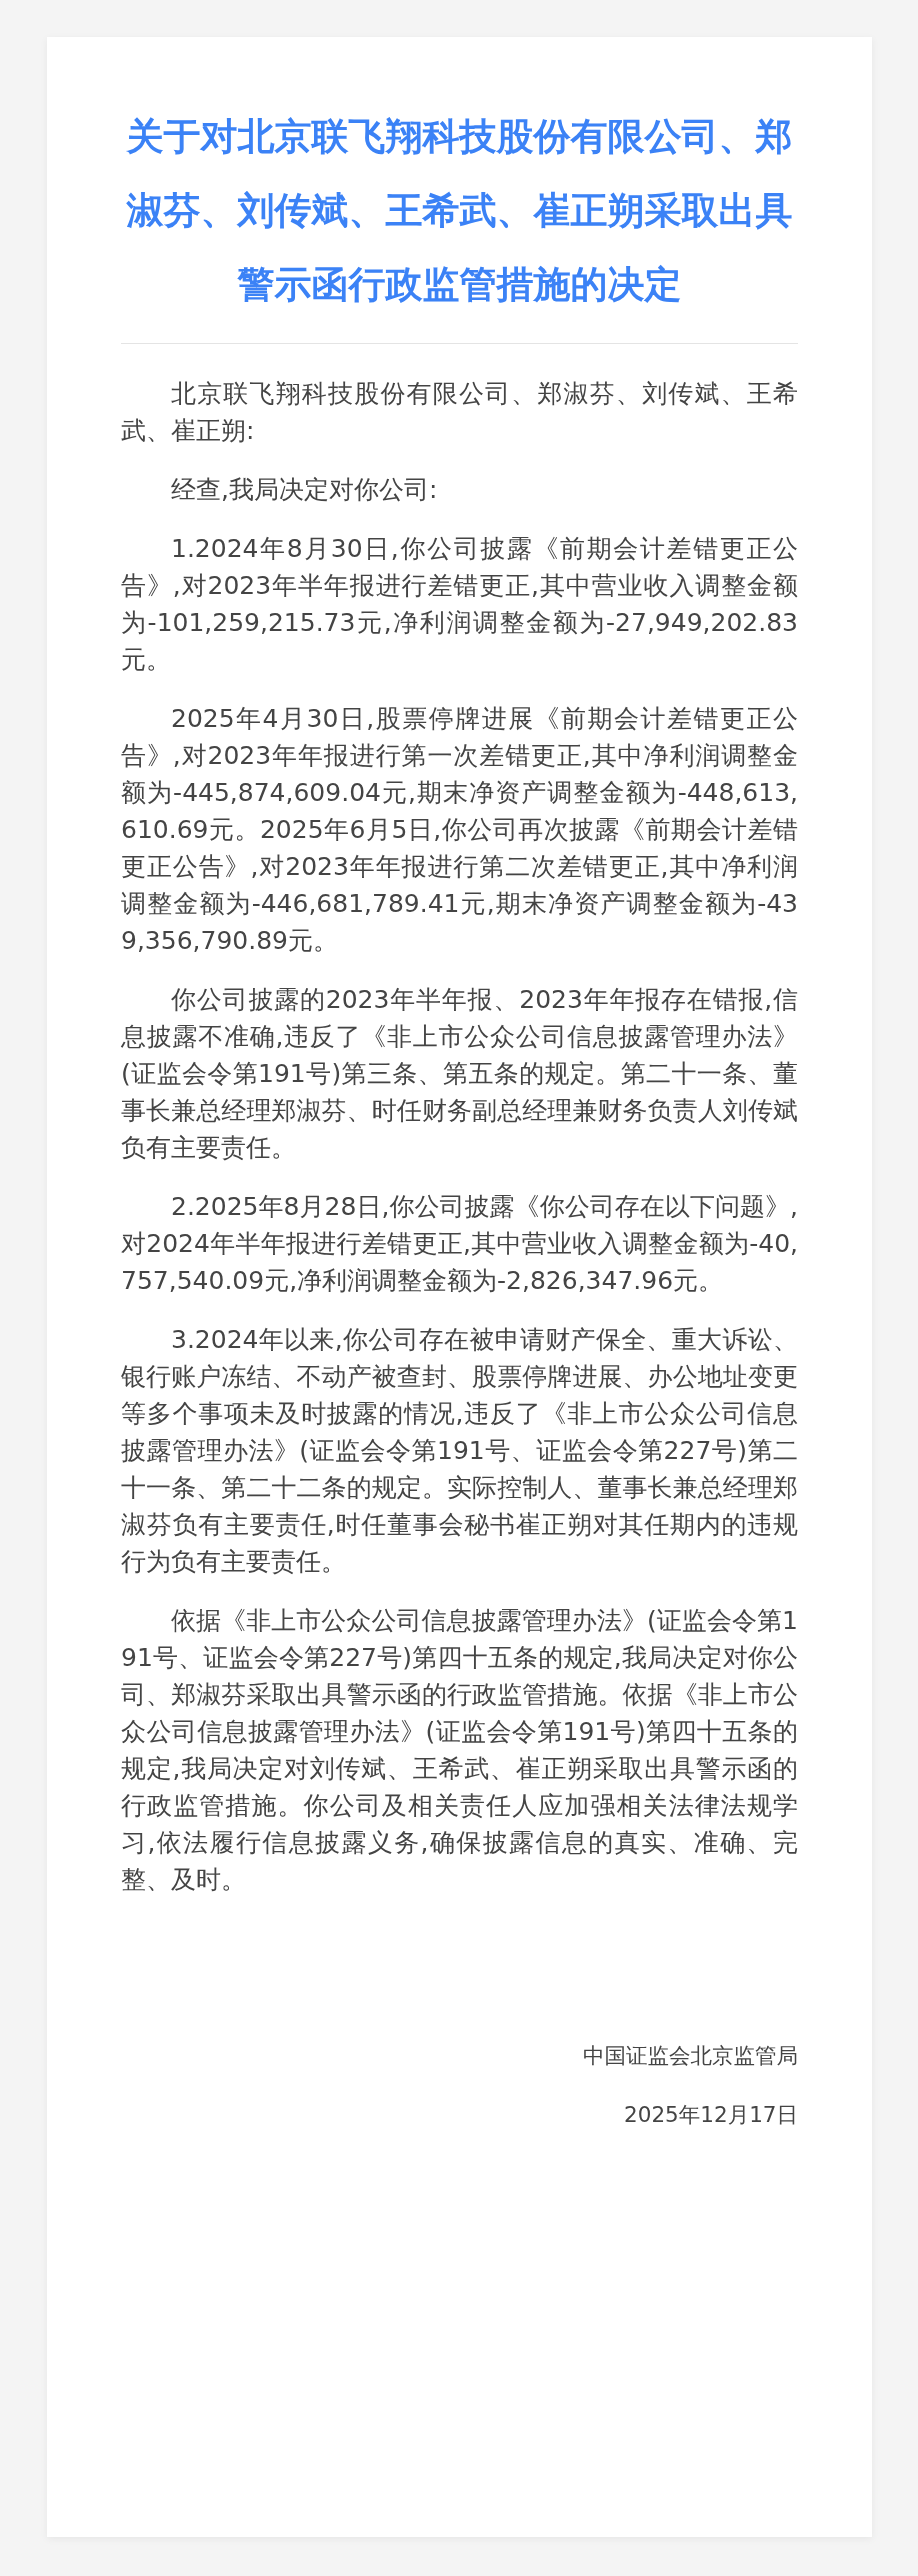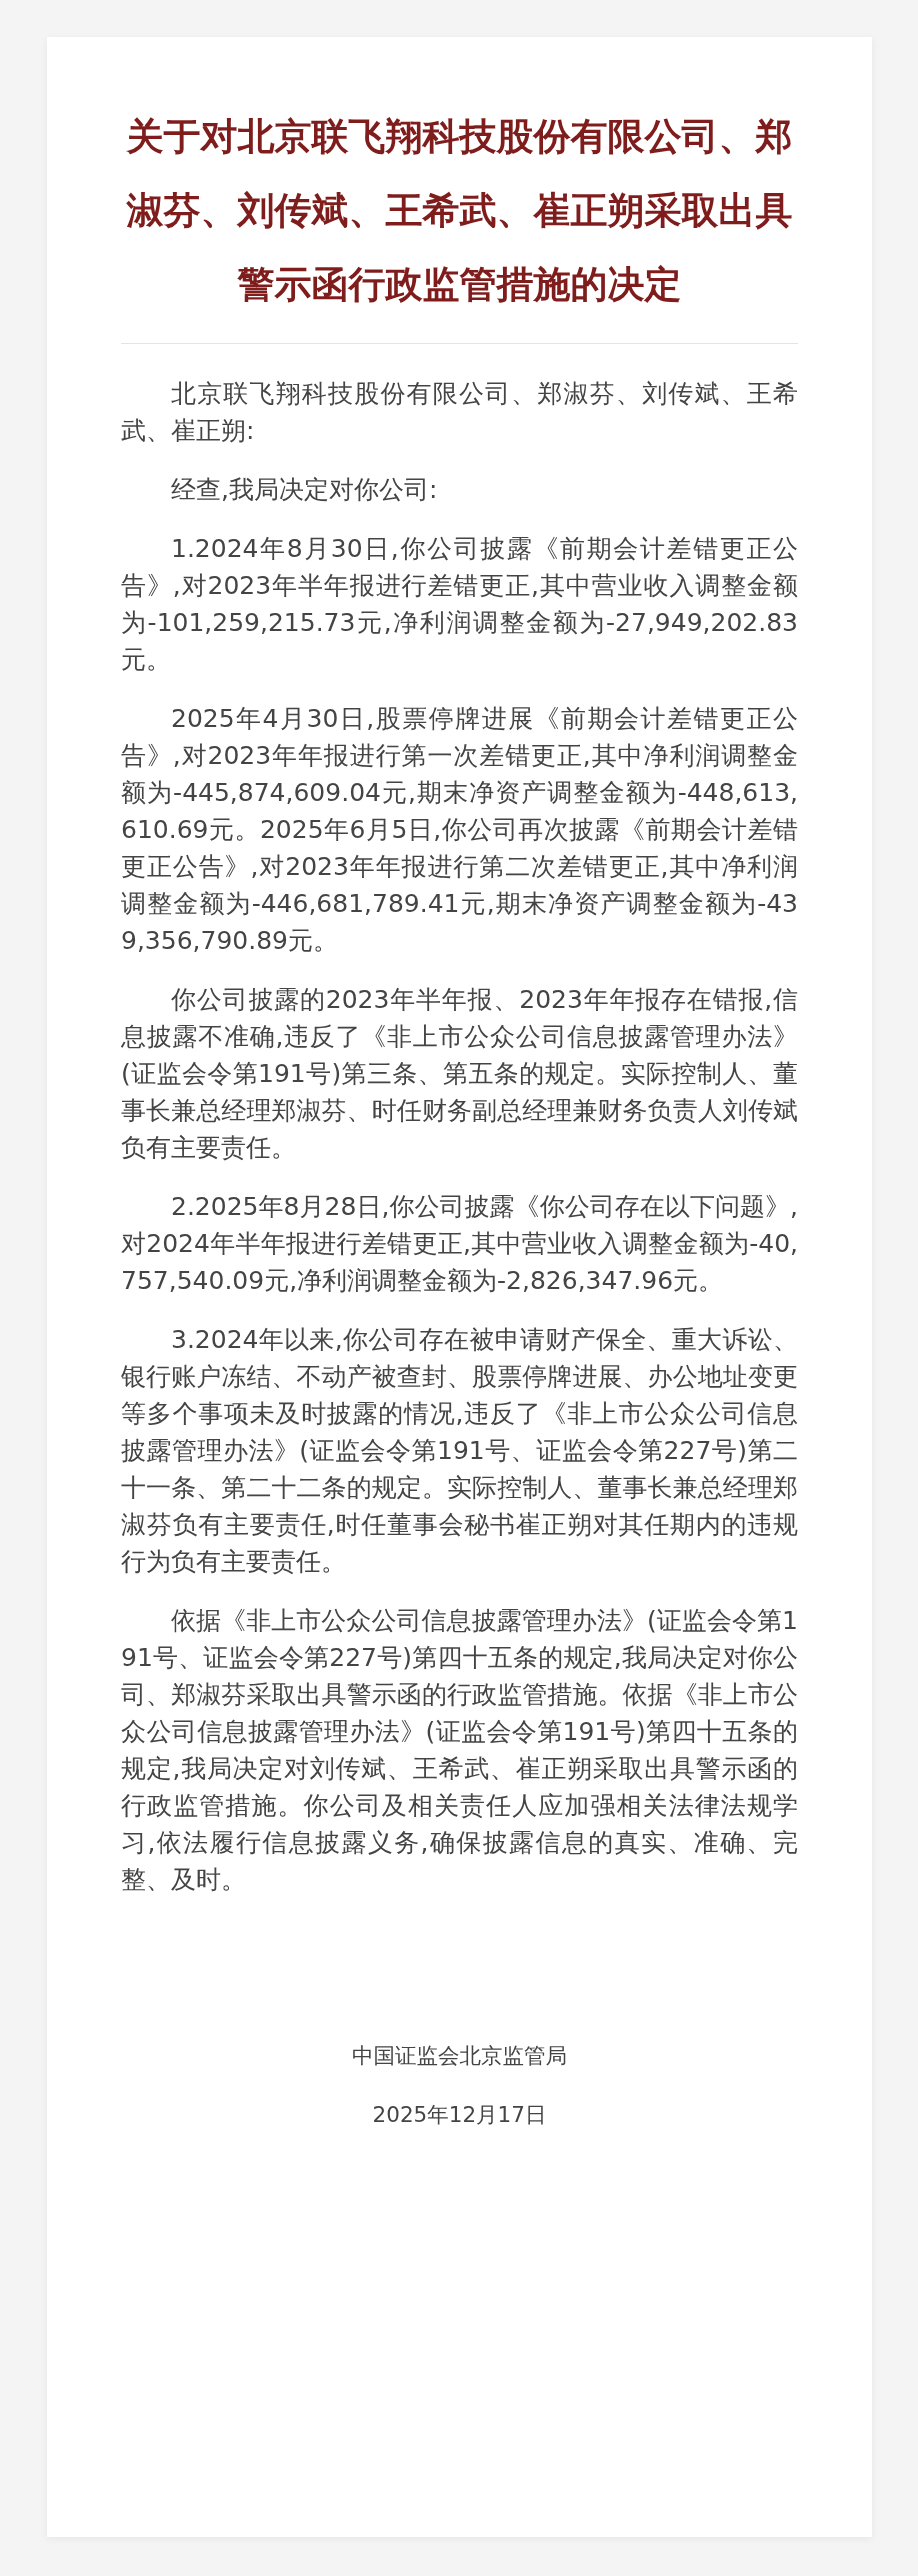--- a/index.html
+++ b/index.html
@@ -23,21 +23,21 @@
     padding: 63px 74px 96px 74px;
     box-sizing: border-box;
     min-height: 2500px;
   }
   .title {
     font-family: "DejaVu Sans", "Liberation Sans", sans-serif;
     font-weight: bold;
     font-size: 37px;
     line-height: 74px;
     text-align: center;
-    color: #7f1d1d;
+    color: #3b82f6;
     margin: 0;
     padding: 0 0 21px 0;
     letter-spacing: 0px;
   }
   .divider {
     border: none;
     border-top: 1px solid #e4e4e4;
     margin: 0 0 31px 0;
     height: 0;
   }
@@ -45,21 +45,21 @@
     font-size: 25px;
     line-height: 37px;
     margin: 0 0 22px 0;
     text-indent: 2em;
     color: #444444;
     text-align: justify;
     word-break: break-all;
   }
   .signature {
     margin-top: 139px;
-    text-align: center;
+    text-align: right;
   }
   .signature div {
     font-size: 21.5px;
     line-height: 37px;
     color: #444444;
   }
   .signature .org {
     margin-bottom: 22px;
   }
 </style>
@@ -68,21 +68,21 @@
 
 <div class="page">
   <div class="card">
     <h1 class="title">关于对北京联飞翔科技股份有限公司、郑淑芬、刘传斌、王希武、崔正朔采取出具警示函行政监管措施的决定</h1>
     <hr class="divider">
     <div class="body">
       <p>北京联飞翔科技股份有限公司、郑淑芬、刘传斌、王希武、崔正朔:</p>
       <p>经查,我局决定对你公司:</p>
       <p>1.2024年8月30日,你公司披露《前期会计差错更正公告》,对2023年半年报进行差错更正,其中营业收入调整金额为-101,259,215.73元,净利润调整金额为-27,949,202.83元。</p>
       <p>2025年4月30日,股票停牌进展《前期会计差错更正公告》,对2023年年报进行第一次差错更正,其中净利润调整金额为-445,874,609.04元,期末净资产调整金额为-448,613,610.69元。2025年6月5日,你公司再次披露《前期会计差错更正公告》,对2023年年报进行第二次差错更正,其中净利润调整金额为-446,681,789.41元,期末净资产调整金额为-439,356,790.89元。</p>
-      <p>你公司披露的2023年半年报、2023年年报存在错报,信息披露不准确,违反了《非上市公众公司信息披露管理办法》(证监会令第191号)第三条、第五条的规定。实际控制人、董事长兼总经理郑淑芬、时任财务副总经理兼财务负责人刘传斌负有主要责任。</p>
+      <p>你公司披露的2023年半年报、2023年年报存在错报,信息披露不准确,违反了《非上市公众公司信息披露管理办法》(证监会令第191号)第三条、第五条的规定。第二十一条、董事长兼总经理郑淑芬、时任财务副总经理兼财务负责人刘传斌负有主要责任。</p>
       <p>2.2025年8月28日,你公司披露《你公司存在以下问题》,对2024年半年报进行差错更正,其中营业收入调整金额为-40,757,540.09元,净利润调整金额为-2,826,347.96元。</p>
       <p>3.2024年以来,你公司存在被申请财产保全、重大诉讼、银行账户冻结、不动产被查封、股票停牌进展、办公地址变更等多个事项未及时披露的情况,违反了《非上市公众公司信息披露管理办法》(证监会令第191号、证监会令第227号)第二十一条、第二十二条的规定。实际控制人、董事长兼总经理郑淑芬负有主要责任,时任董事会秘书崔正朔对其任期内的违规行为负有主要责任。</p>
       <p>依据《非上市公众公司信息披露管理办法》(证监会令第191号、证监会令第227号)第四十五条的规定,我局决定对你公司、郑淑芬采取出具警示函的行政监管措施。依据《非上市公众公司信息披露管理办法》(证监会令第191号)第四十五条的规定,我局决定对刘传斌、王希武、崔正朔采取出具警示函的行政监管措施。你公司及相关责任人应加强相关法律法规学习,依法履行信息披露义务,确保披露信息的真实、准确、完整、及时。</p>
     </div>
     <div class="signature">
       <div class="org">中国证监会北京监管局</div>
       <div class="date">2025年12月17日</div>
     </div>
   </div>
 </div>

